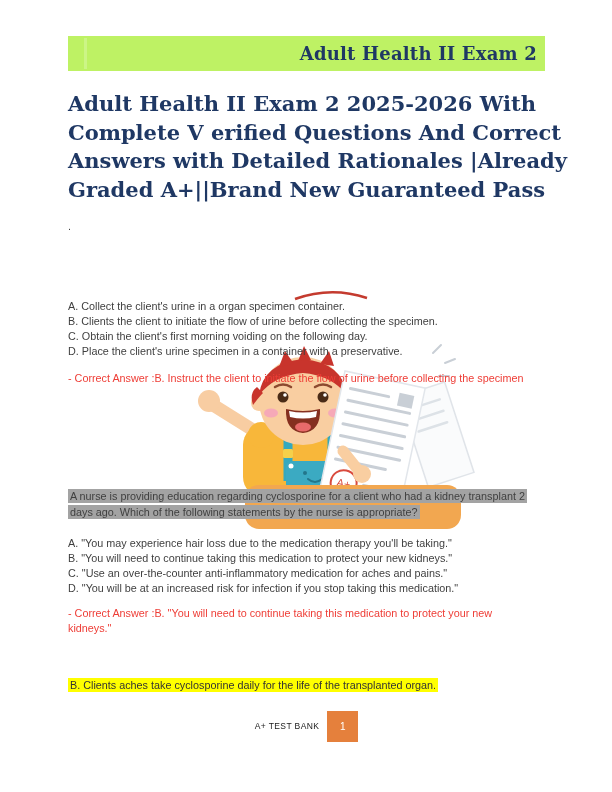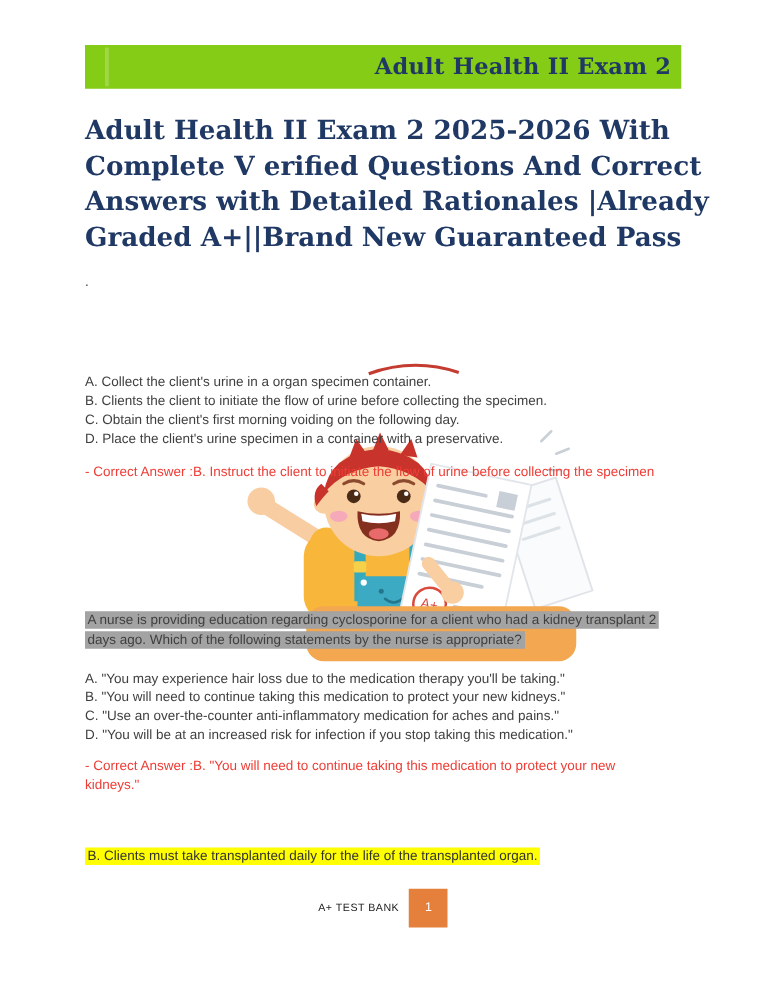--- a/index.html
+++ b/index.html
@@ -4,21 +4,21 @@
 <style>
   html,body { margin:0; padding:0; background:#e9e9e9; }
   .page {
     position:relative; width:612px; height:792px; margin:0 auto;
     background:#ffffff; overflow:hidden;
     font-family:"Liberation Sans", sans-serif; color:#3f3f3f;
   }
   
   .header-bar {
     position:absolute; left:68px; top:36px; width:477px; height:35px;
-    background:#84cc16; display:flex; align-items:center; justify-content:flex-end;
+    background:#bef264; display:flex; align-items:center; justify-content:flex-end;
   }
   .header-bar .sheen {
     position:absolute; left:16px; top:2px; width:3px; height:31px;
     background:rgba(255,255,255,0.22);
   }
   .header-title {
     font-family:"DejaVu Serif","Liberation Serif",serif; font-weight:bold;
     font-size:18px; color:#1f3864; padding-right:8px; letter-spacing:0.2px;
   }
   
@@ -186,21 +186,21 @@
   <div class="txt q2-opts layer-text">
     <div class="opt-line">A. "You may experience hair loss due to the medication therapy you'll be taking."</div>
     <div class="opt-line">B. "You will need to continue taking this medication to protect your new kidneys."</div>
     <div class="opt-line">C. "Use an over-the-counter anti-inflammatory medication for aches and pains."</div>
     <div class="opt-line">D. "You will be at an increased risk for infection if you stop taking this medication."</div>
   </div>
 
   <div class="txt ans2 answer-red layer-text"> - Correct Answer :B. "You will need to continue taking this medication to protect your new kidneys."</div>
 
   <div class="txt rat2 layer-text">
-    <span class="hl-yellow">B. Clients must take transplanted daily for the life of the transplanted organ.</span>
+    <span class="hl-yellow">B. Clients aches take cyclosporine daily for the life of the transplanted organ.</span>
   </div>
 
   <div class="footer">
     <span class="footer-brand">A+ TEST BANK</span>
     <span class="footer-pagebox">1</span>
   </div>
 
 </div>
 
 </body></html>

